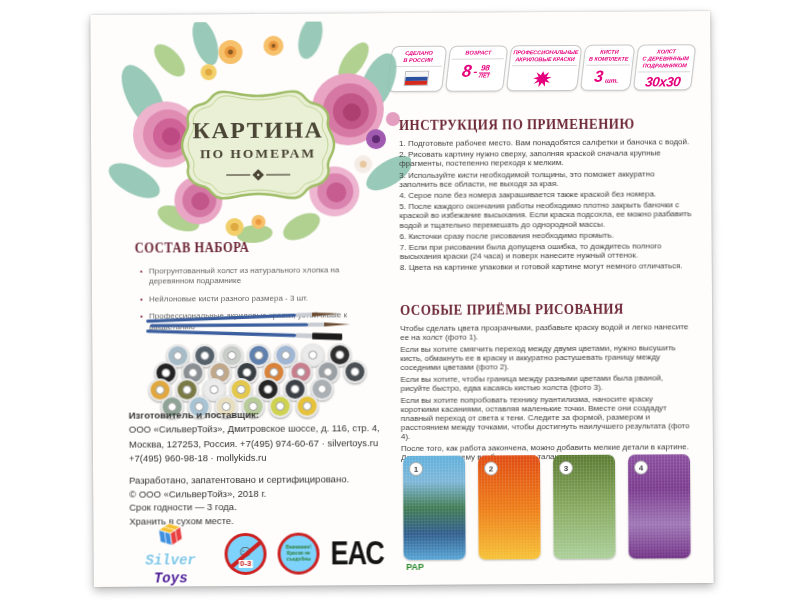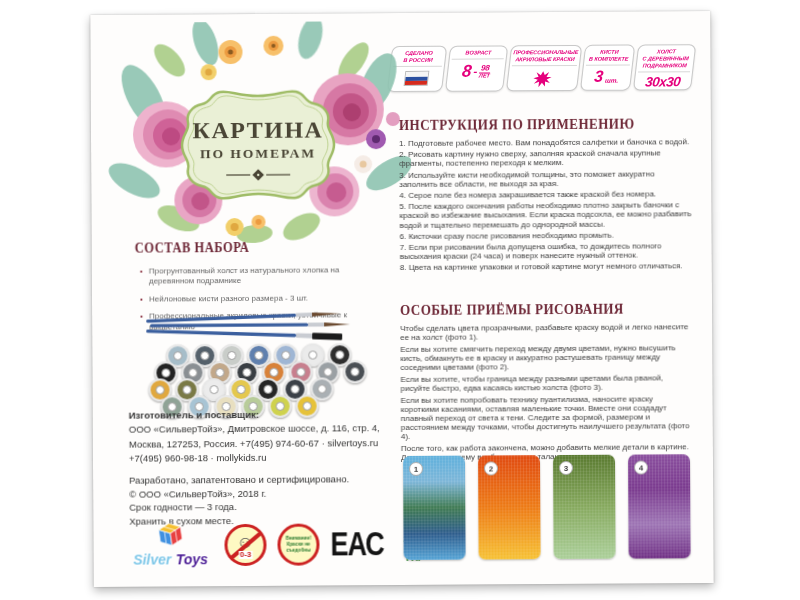--- a/index.html
+++ b/index.html
@@ -37,25 +37,25 @@
   .pot{position:absolute;width:23px;height:23px;border-radius:50%;border:2px solid #e8e8e8;
        box-sizing:border-box;box-shadow:0 1px 2px rgba(0,0,0,.35);}
   .pot i{position:absolute;left:50%;top:50%;width:9px;height:9px;margin:-4.5px 0 0 -4.5px;border-radius:50%;
          background:#fff;border:1px solid #9a9a9a;box-sizing:border-box;}
   .mfr{position:absolute;left:36px;top:394px;width:272px;font-size:9.5px;color:#333;line-height:1.5;}
   .mfr .bold{font-weight:bold;}
   .cert{position:absolute;left:36px;top:459px;width:272px;font-size:9.5px;color:#333;line-height:1.5;}
   .storage{position:absolute;left:36px;top:486px;width:272px;font-size:9.5px;color:#333;line-height:1.5;}
   .logos{position:absolute;left:34px;top:508px;display:flex;align-items:center;gap:11px;}
   .st-logo{text-align:center;width:86px;}
-  .st-word{font-family:Liberation Sans, sans-serif;font-weight:bold;font-style:italic;font-size:14px;
+  .st-word{font-family:Liberation Mono, monospace;font-weight:bold;font-style:italic;font-size:14px;
            text-shadow:0 0 1px #fff,1px 1px 0 #fff,-1px -1px 0 #fff;text-align:center;}
   .st-silver{color:#7ec7e8;} .st-toys{color:#4c1d95;}
   .warn-circle{width:42px;height:42px;border-radius:50%;border:3px solid #c22;box-sizing:border-box;
-               position:relative;background:#fef9c3;flex:0 0 auto;}
+               position:relative;background:#7dd3fc;flex:0 0 auto;}
   .slash{position:absolute;left:-2px;top:17px;width:40px;height:4px;background:#c22;transform:rotate(-40deg);}
   .age03{position:absolute;left:50%;bottom:4px;transform:translateX(-50%);font-weight:bold;font-size:8px;
          color:#c22;background:#fff;padding:0 1px;line-height:1;}
   .babyface{position:absolute;left:50%;top:45%;transform:translate(-50%,-50%);font-size:17px;color:#555;}
   .ne-text{position:absolute;inset:0;display:flex;flex-direction:column;align-items:center;justify-content:center;
            font-size:4.8px;font-weight:bold;color:#2e7d32;line-height:1.25;text-align:center;}
   .eac{font-weight:bold;font-size:27px;color:#141414;letter-spacing:-1px;transform:scaleY(1.25);
        font-family:"Liberation Sans",sans-serif;}
   .recycle{position:relative;text-align:center;color:#2e8b2e;width:40px;}
   .recycle .glyph{font-size:30px;line-height:1;}

